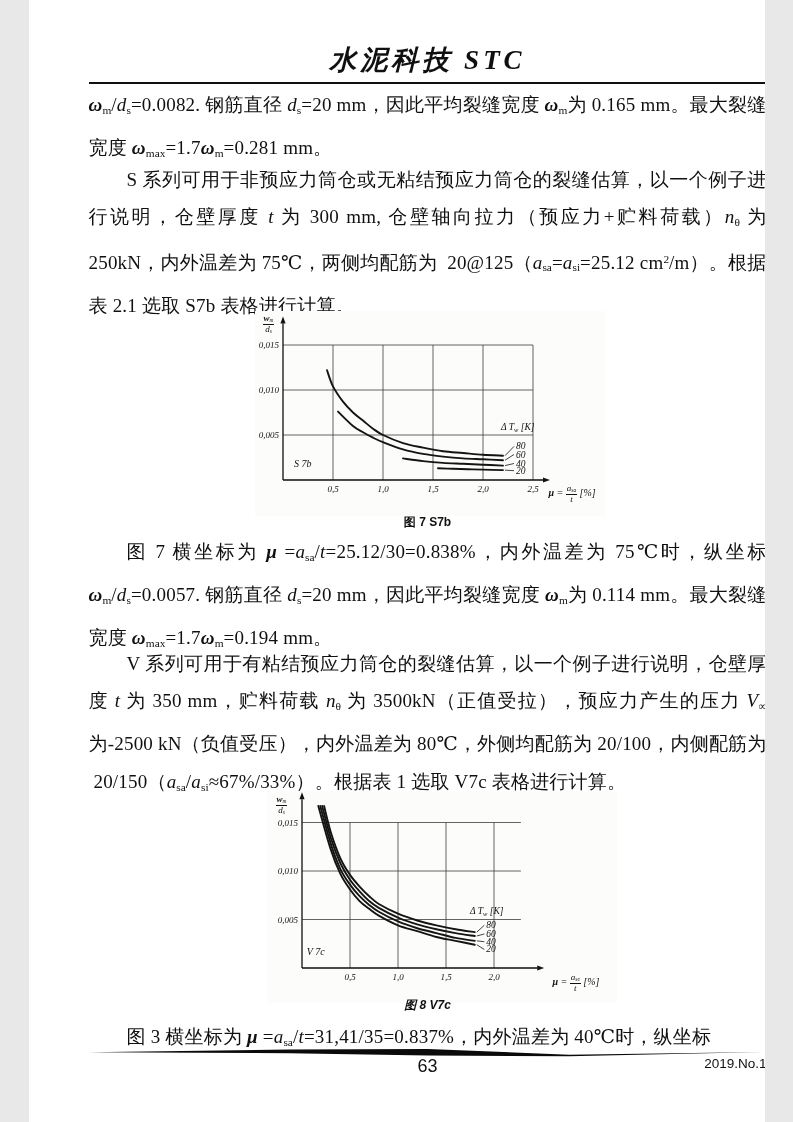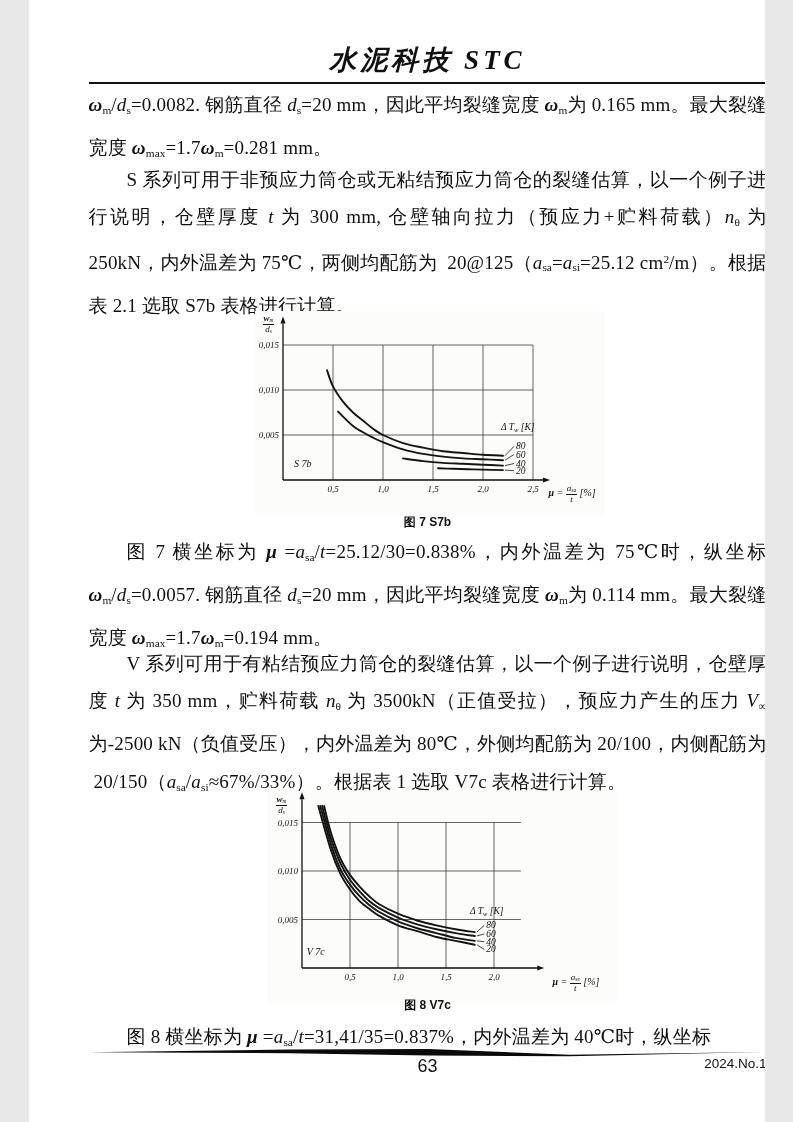--- a/index.html
+++ b/index.html
@@ -148,23 +148,23 @@
         </span>
     </div>
     <div class="axis-label" style="left:286px;top:182px;">
       <span><span class="rt-bi">μ</span><span> = </span></span><span class="frac">
           <span class="num"><span class="rt-i">a</span><span class="rt-sub">se</span></span>
           <span class="den"><span class="rt-i">t</span></span>
         </span><span><span> [%]</span></span>
     </div>
   </div>
 
-  <div class="caption" style="top:997px;">图 8 V7c</div>
+  <div class="caption" style="top:997px;font-style:italic;">图 8 V7c</div>
 
-  <div class="para indent" style="top:1018px;"><span>图 8 横坐标为 </span><span class="rt-bi">μ</span><span> =</span><span class="rt-i">a</span><span class="rt-sub">sa</span><span>/</span><span class="rt-i">t</span><span>=31,41/35=0.837%，内外温差为 40℃时，纵坐标</span></div>
+  <div class="para indent" style="top:1018px;"><span>图 3 横坐标为 </span><span class="rt-bi">μ</span><span> =</span><span class="rt-i">a</span><span class="rt-sub">sa</span><span>/</span><span class="rt-i">t</span><span>=31,41/35=0.837%，内外温差为 40℃时，纵坐标</span></div>
 
   <svg class="footer-line" viewBox="0 0 678 9">
     <polygon points="0,4.2 200,1.6 339,1.0 480,6.8 678,4.0 480,8.2 339,7.6 200,5.2" fill="#0a0a0a"></polygon>
   </svg>
   <div class="footer-page">63</div>
-  <div class="footer-issue">2024.No.1</div>
+  <div class="footer-issue">2019.No.1</div>
 
 </div>
 
 </body></html>

